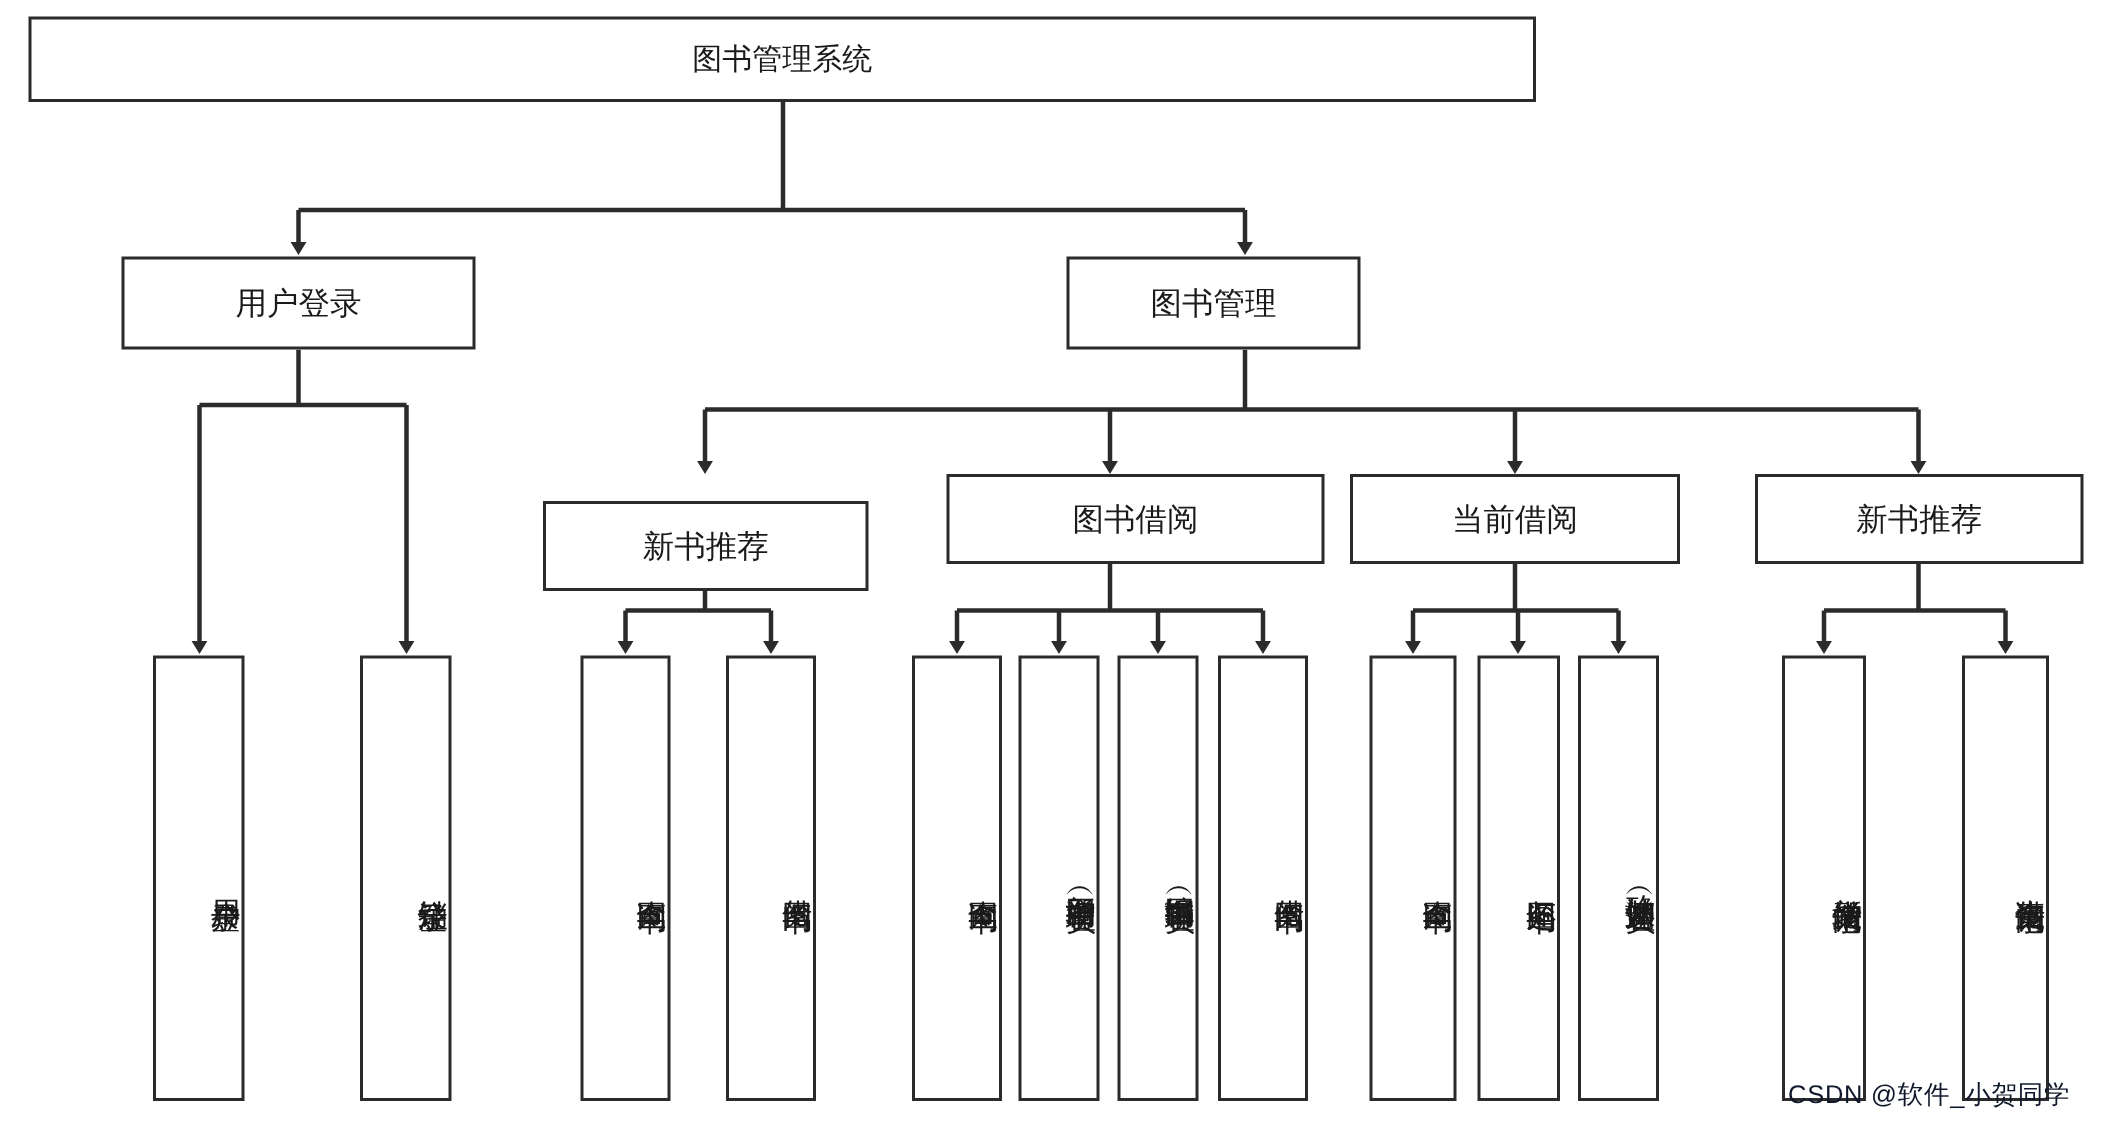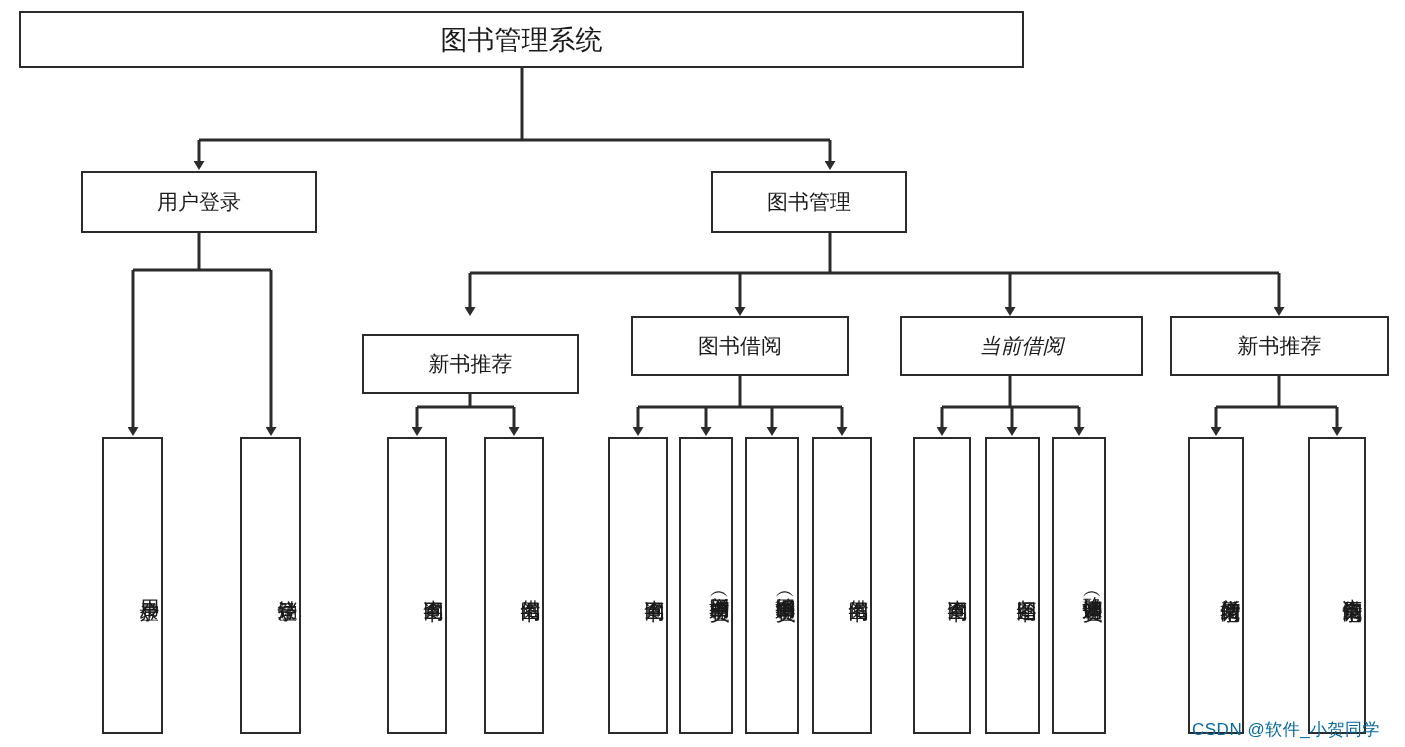--- a/index.html
+++ b/index.html
@@ -30,21 +30,21 @@
     box-sizing: border-box;
     border: 2px solid #2b2b2b;
     background: #ffffff;
     display: flex;
     align-items: center;
     justify-content: center;
     color: #1a1a1a;
     z-index: 2;
   }
   .node.root {
-    font-size: 27px;
+    font-size: 20px;
   }
   .node.lvl2 {
     font-size: 21px;
   }
   .node.lvl3 {
     font-size: 21px;
   }
   .node.leaf {
     font-size: 20px;
     writing-mode: vertical-rl;
@@ -56,21 +56,21 @@
     justify-content: center;
     white-space: nowrap;
   }
   .node.leaf .vtext {
     writing-mode: vertical-rl;
     text-orientation: upright;
     display: block;
   }
   .watermark {
     position: absolute;
-    color: #0369a1;
+    color: #0f172a;
     font-size: 17px;
     white-space: nowrap;
     z-index: 3;
     letter-spacing: 0.5px;
   }
 </style>
 </head>
 <body>
 
 <div id="canvas">
@@ -146,24 +146,24 @@
   <div class="node lvl2" style="left:81px; top:171px; width:236px; height:62px;">
     <span>用户登录</span>
   </div>
   <div class="node lvl2" style="left:711px; top:171px; width:196px; height:62px;">
     <span>图书管理</span>
   </div>
 
   <div class="node lvl3" style="left:362px; top:316px; width:217px; height:60px;margin-top:18px;">
     <span>新书推荐</span>
   </div>
-  <div class="node lvl3" style="left:631px; top:316px; width:218px; height:60px;">
+  <div class="node lvl3" style="left:631px; top:316px; width:252px; height:60px;">
     <span>图书借阅</span>
   </div>
-  <div class="node lvl3" style="left:900px; top:316px; width:243px; height:60px;font-style:italic;">
+  <div class="node lvl3" style="left:900px; top:316px; width:220px; height:60px;">
     <span>当前借阅</span>
   </div>
   <div class="node lvl3" style="left:1170px; top:316px; width:219px; height:60px;">
     <span>新书推荐</span>
   </div>
 
   <div class="node leaf" style="left:102px; top:437px; width:61px; height:297px;">
     <span class="vtext">用户登录</span>
   </div>
   <div class="node leaf" style="left:240px; top:437px; width:61px; height:297px;">

